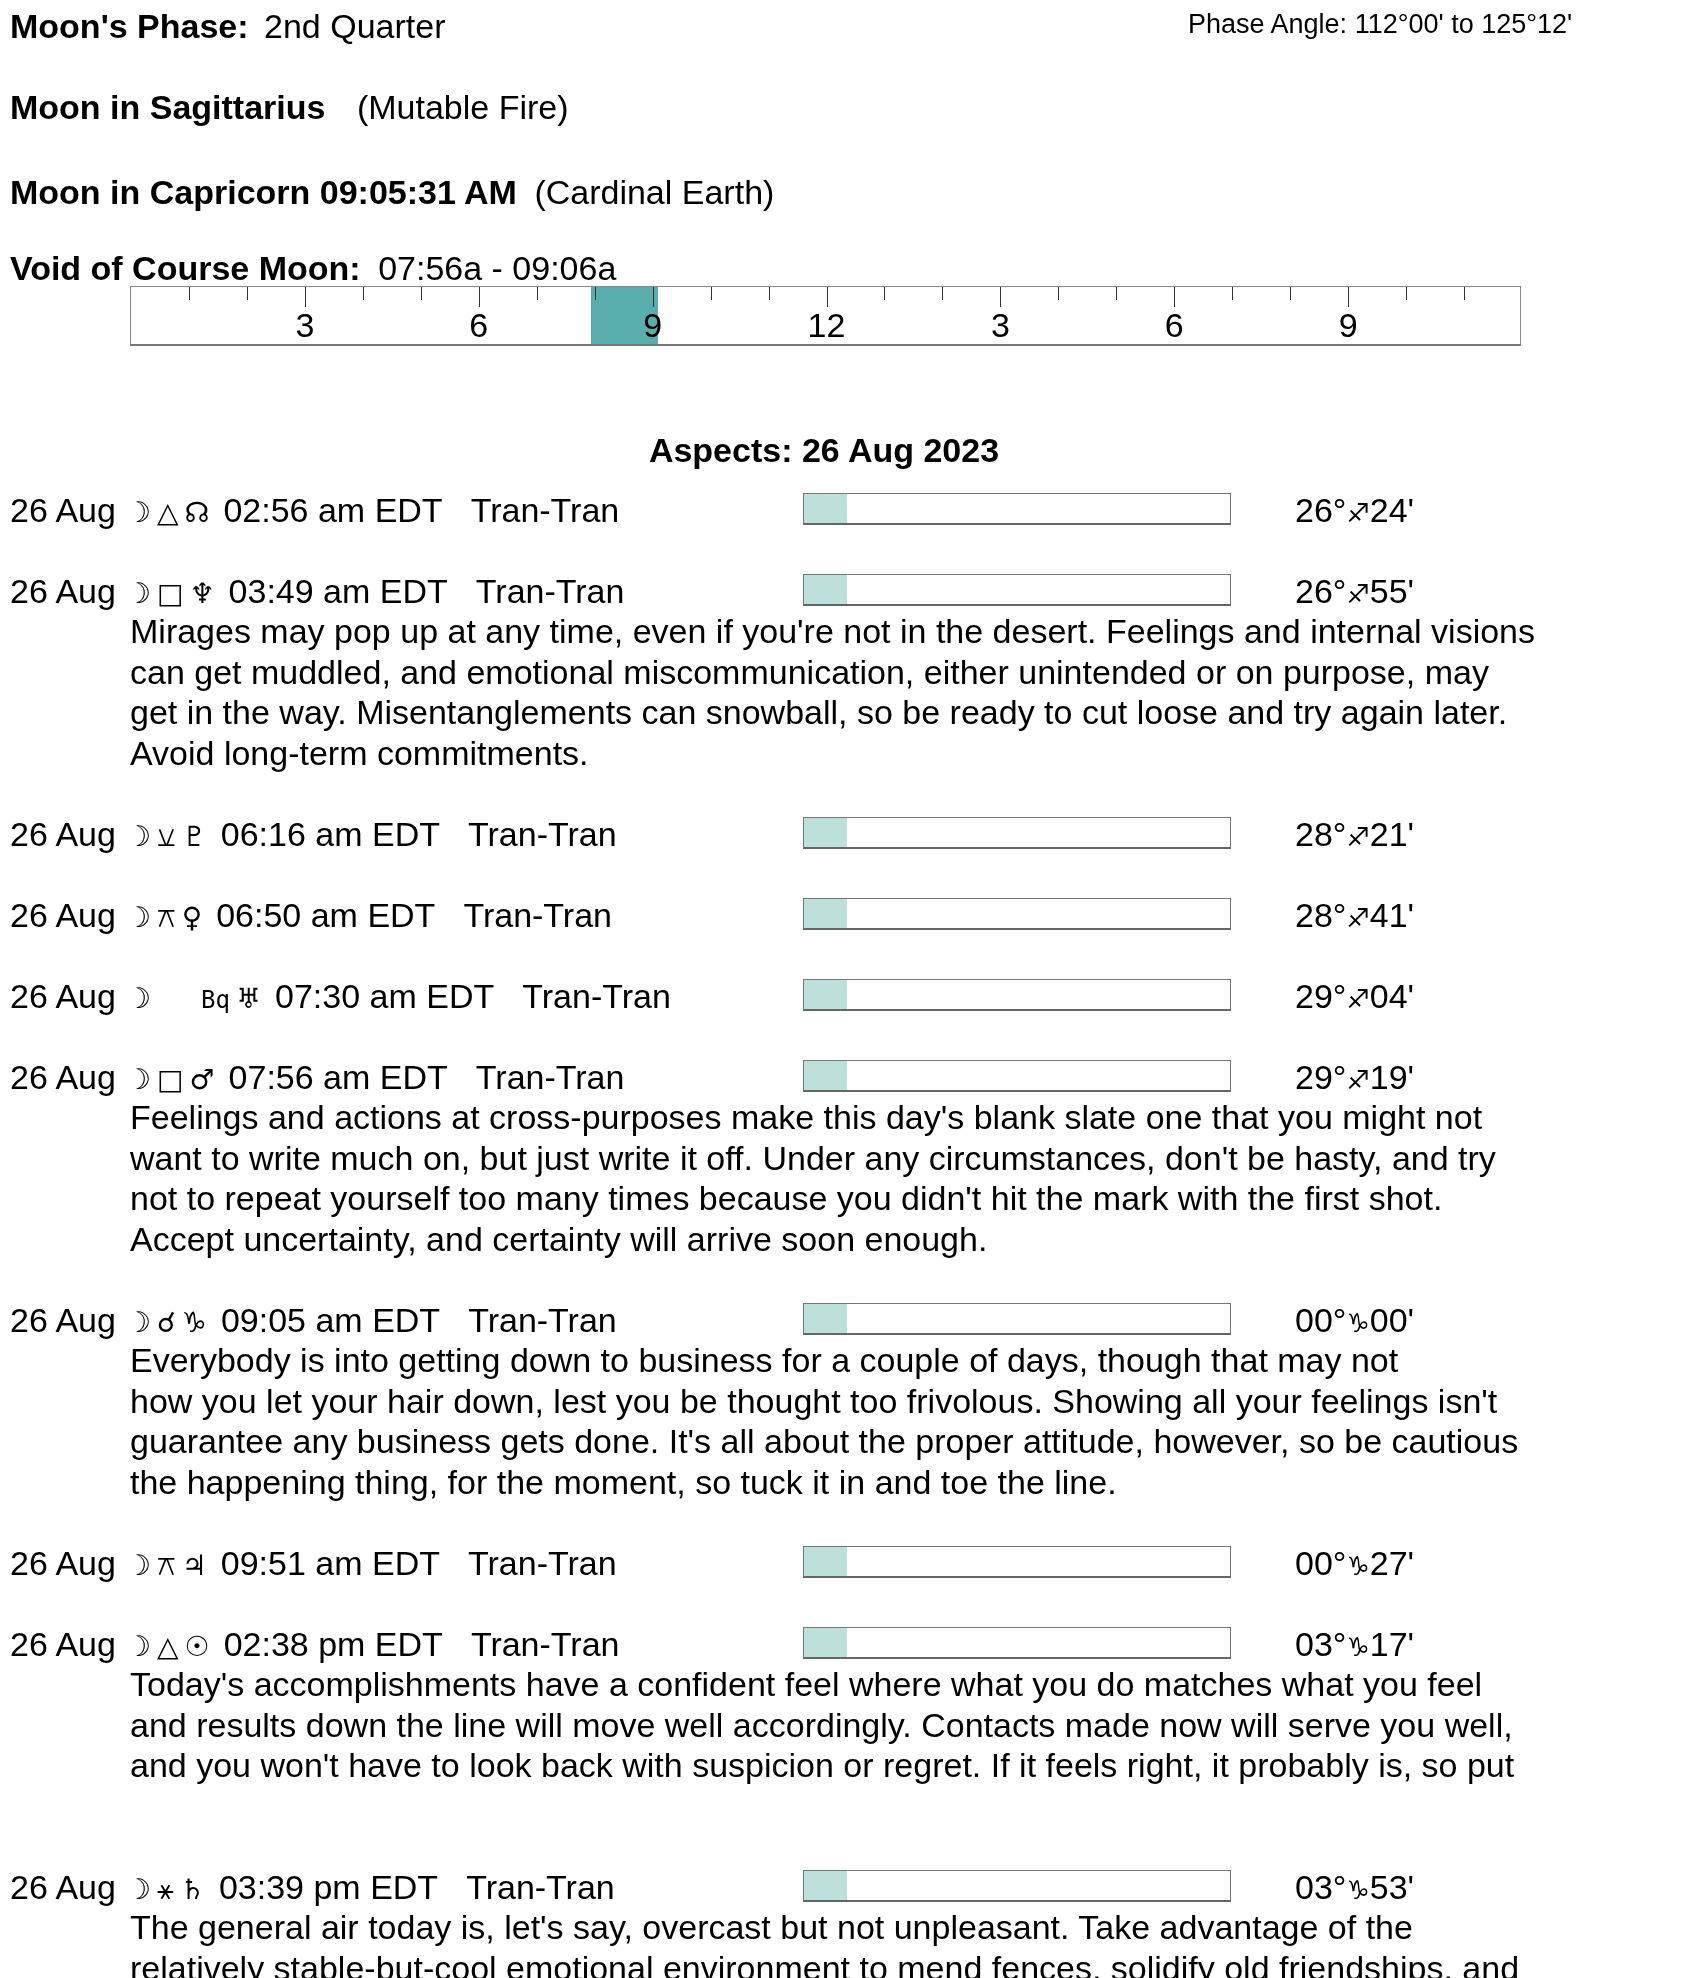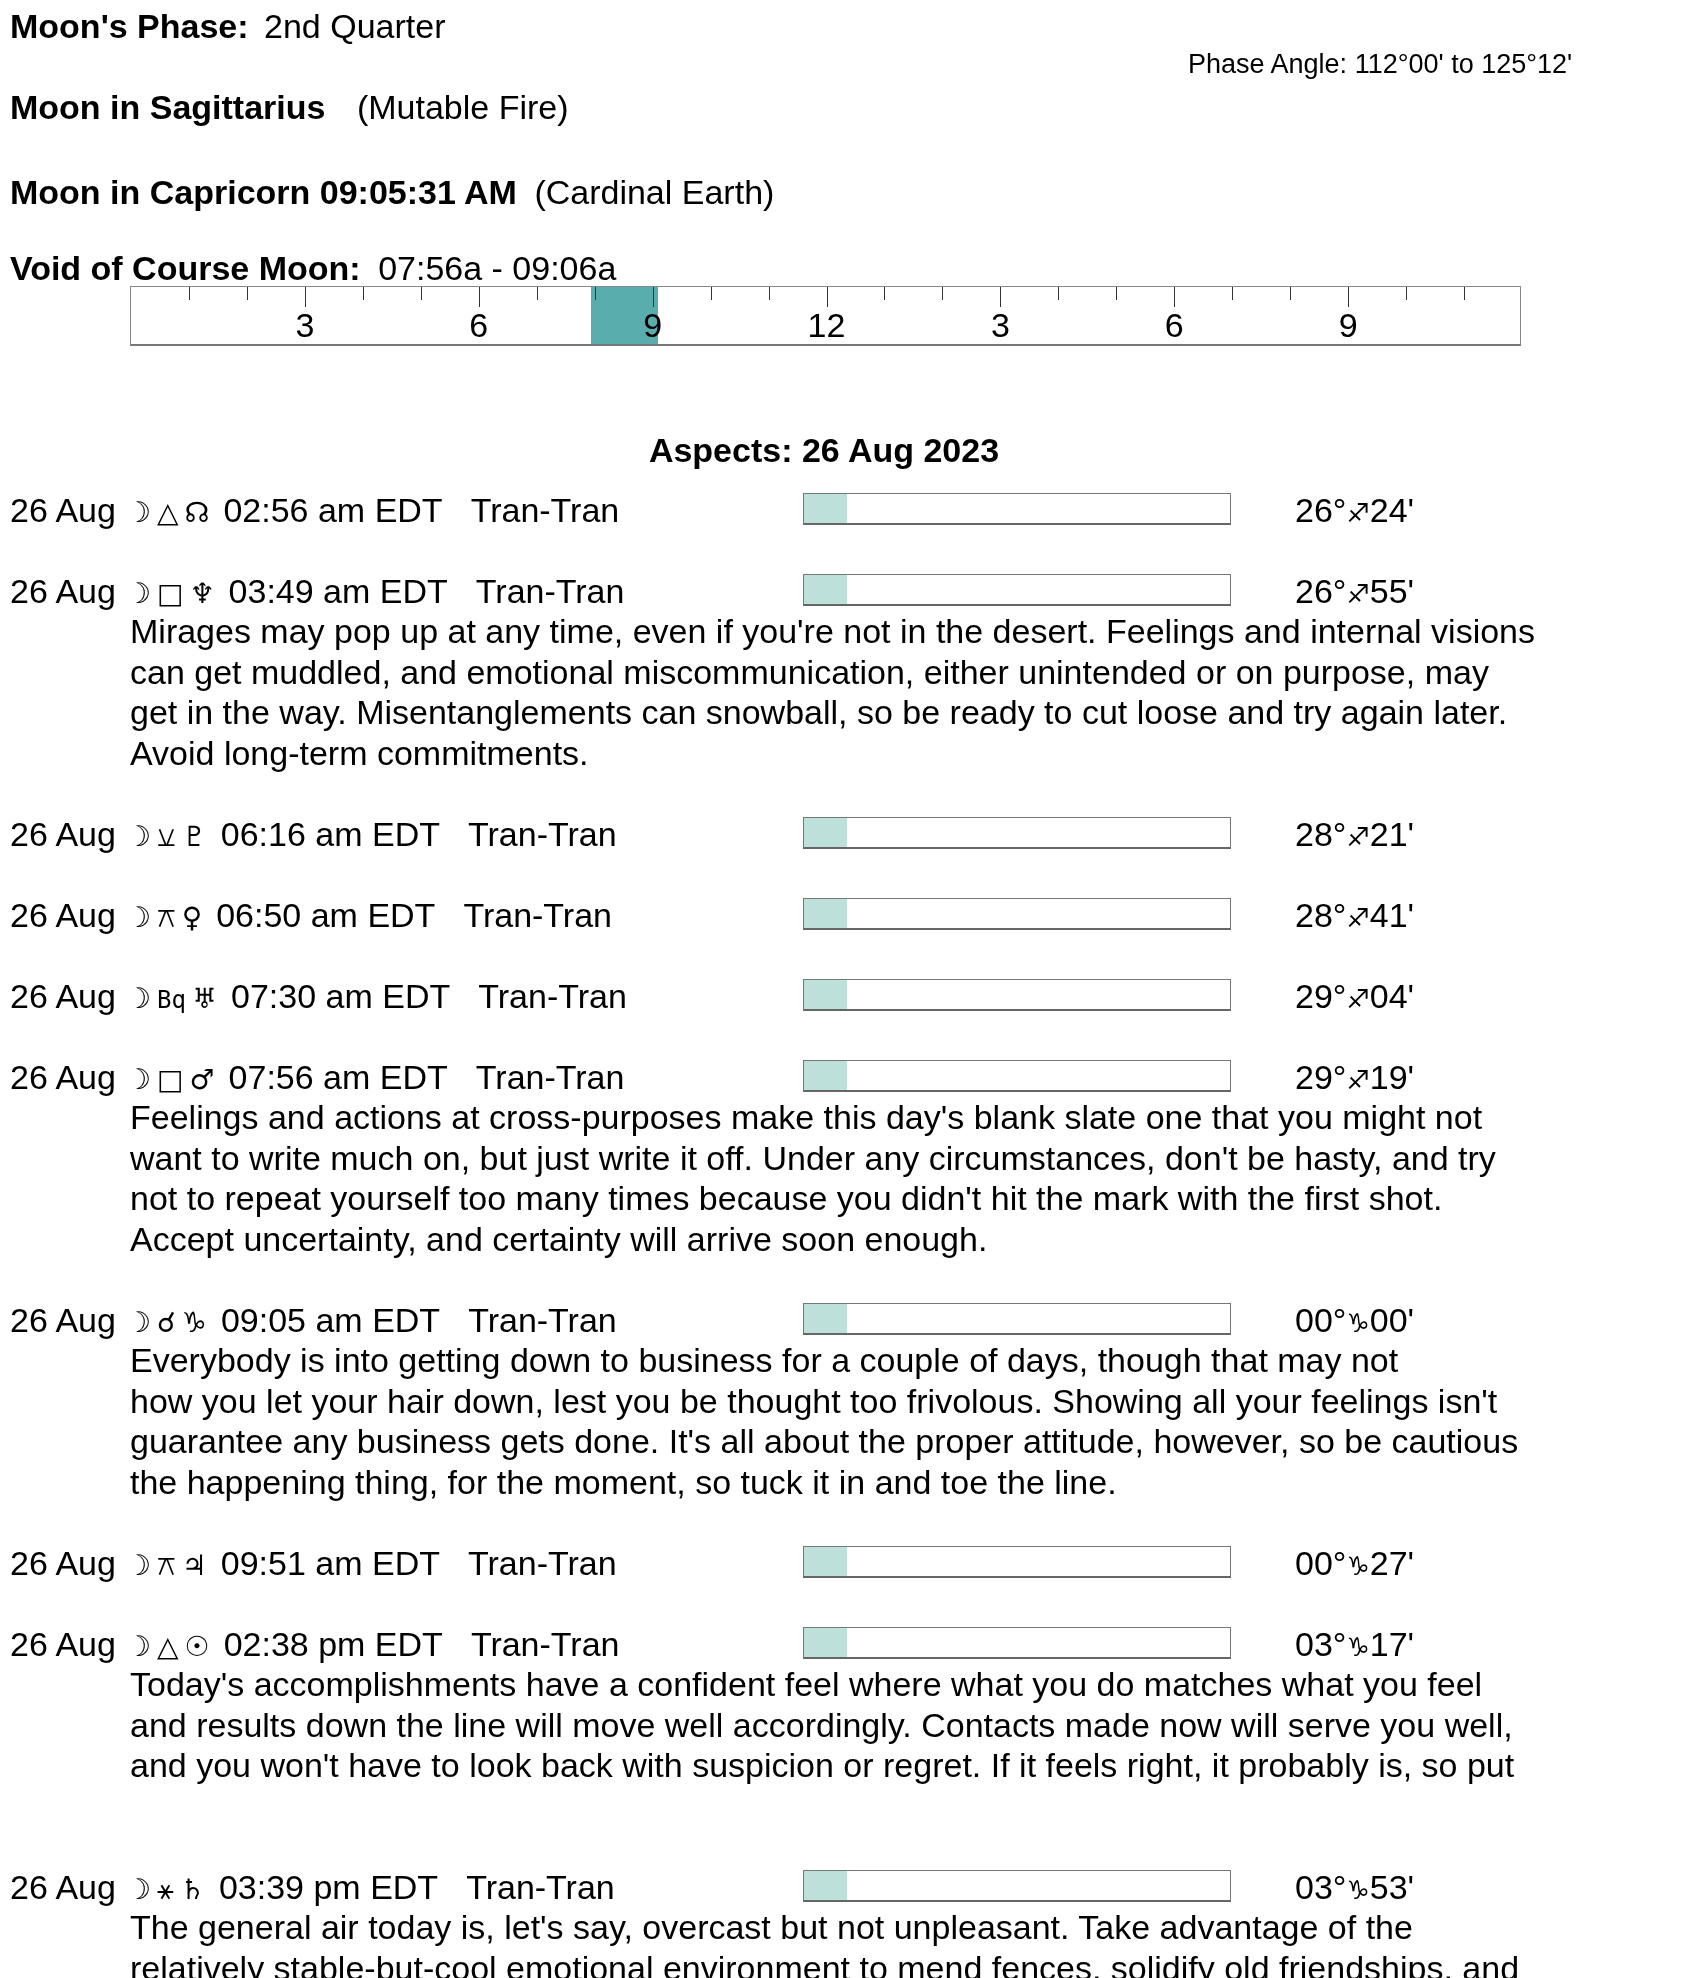--- a/index.html
+++ b/index.html
@@ -2,34 +2,34 @@
 <html><head>
 <meta charset="utf-8">
 <style>
   html, body { margin: 0; padding: 0; background: #ffffff; }
   body {
     width: 1690px; height: 1978px; position: relative; overflow: hidden;
     font-family: "Liberation Sans", sans-serif; color: #000; font-size: 34px;
   }
   .abs { position: absolute; white-space: nowrap; line-height: 40px; }
   .b { font-weight: bold; }
-  #phase-angle { font-size: 27px; margin-top: 40px; }
+  #phase-angle { font-size: 27px; }
   #timeline {
     position: absolute; left: 130px; top: 286px; width: 1391px; height: 60px;
     border: 1px solid #888; border-bottom: 2px solid #777; box-sizing: border-box; background: #fff;
   }
   #timeline .voc { position: absolute; top: 0; bottom: 0; background: #5aadad; }
   #timeline .tick { position: absolute; top: 0; width: 1px; background: #333; height: 13px; }
   #timeline .tick.major { height: 20px; }
   #timeline .hlabel { position: absolute; top: 18px; width: 60px; margin-left: -30px; text-align: center; font-size: 34px; line-height: 40px; }
   .row { position: absolute; left: 0; width: 1690px; }
   .row .main { position: absolute; left: 10px; top: 0; height: 40px; line-height: 40px; white-space: nowrap; }
   .row .glyph { display: inline-block; font-family: "DejaVu Sans", sans-serif; font-size: 28px; margin-right: 6px; }
   .row .glyph.moon { margin-left: 10px; }
-  .row .glyph.asp-text { font-family: "DejaVu Sans Mono", monospace; font-size: 24px; }
+  .row .glyph.asp-text { font-family: "DejaVu Sans Mono", monospace; font-size: 24px; margin-left: 44px; }
   .row .time { margin-left: 8px; }
   .row .kind { margin-left: 28px; }
   .row .bar {
     position: absolute; left: 803px; top: 3px; width: 428px; height: 32px;
     border: 1px solid #777; border-bottom: 2px solid #666; box-sizing: border-box; background: #fff;
   }
   .row .bar .fill { position: absolute; left: 0; top: 0; bottom: 0; background: #bde0da; }
   .row .pos { position: absolute; left: 1295px; top: 0; line-height: 40px; white-space: nowrap; }
   .row .pos .sign { font-family: "DejaVu Sans", sans-serif; font-size: 26px; }
   .row .desc { position: absolute; left: 130px; top: 40px; line-height: 40.5px; }

